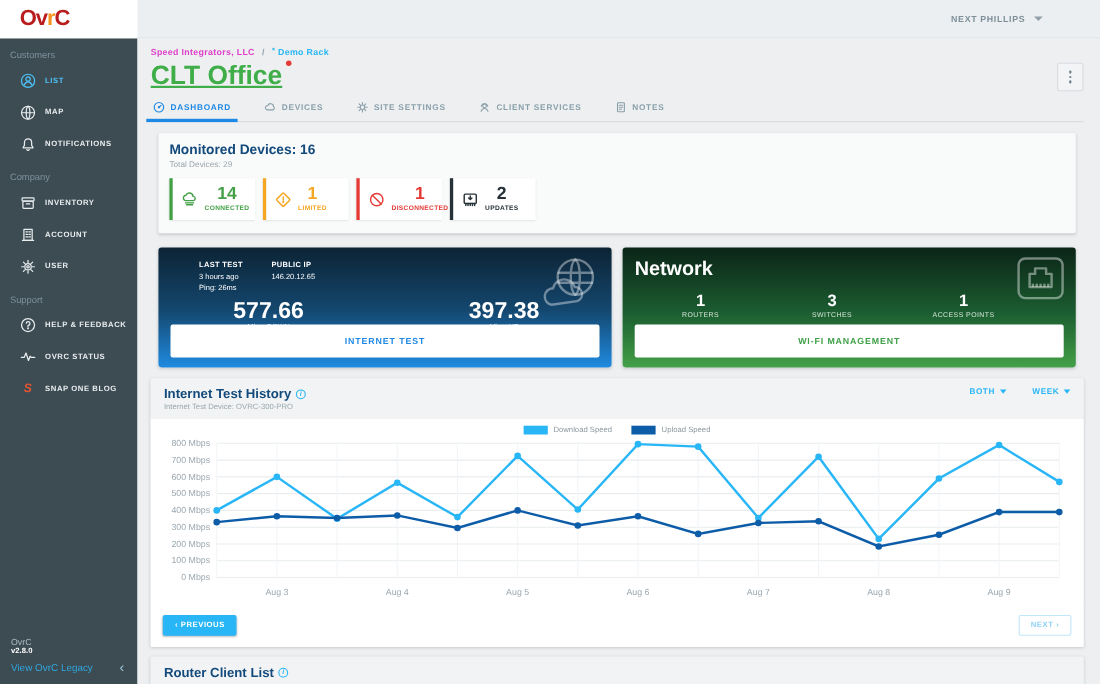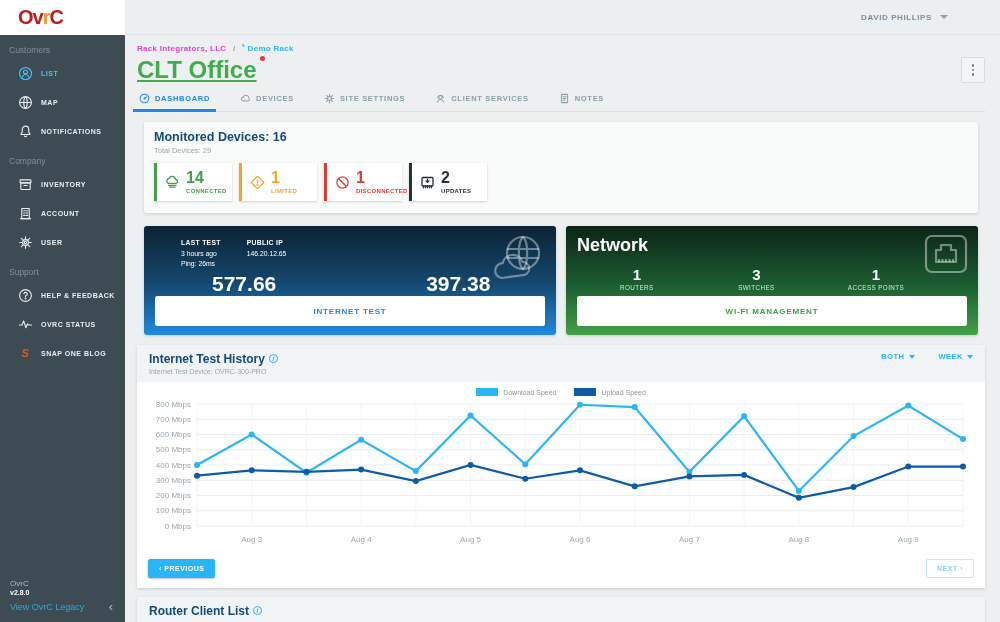--- a/index.html
+++ b/index.html
@@ -62,21 +62,21 @@
 
   
   .monitored { margin:10px 7px 0; background:#f9fafa; padding:8px 10px 12px; }
   .sec-title { color:#134a7c; font-size:12.5px; font-weight:bold; }
   .sec-sub { color:#9aa7ae; font-size:7.5px; margin-top:2px; }
   .stats-row { display:flex; gap:7px; margin-top:8px; }
   .stat-card { width:78px; height:38px; background:#fff; box-shadow:0 1px 2px rgba(40,50,60,.2);
     border-left:3px solid #000; display:flex; align-items:center; gap:5px; padding-left:7px; cursor:pointer; }
   .stat-ic { width:17px; height:15px; }
   .stat-ic svg { width:17px; height:15px; fill:none; stroke-width:1.3; stroke-linecap:round; stroke-linejoin:round; }
-  .stat-num { font-size:16px; font-weight:bold; line-height:1; }
+  .stat-num { font-size:16px; font-weight:bold; line-height:1;text-align:center; }
   .stat-label { font-size:6px; font-weight:bold; letter-spacing:.3px; margin-top:2px; }
 
   
   .hero-row { display:flex; gap:10px; margin:13px 7px 0; }
   .hero { flex:1; height:109px; border-radius:3px; color:#fff; position:relative; padding:9px 11px; overflow:hidden; }
   .hero.internet { background:linear-gradient(180deg,#0c2334 0%,#14476e 52%,#1f8ae0 100%); }
   .hero.network  { background:linear-gradient(180deg,#0b241737 , #0b2417 0%,#1c5e31 55%,#43a047 100%); }
   .hero-title { font-size:18px; font-weight:bold; }
   .speedtest { display:flex; align-items:center; gap:3px; margin-top:3px; font-size:6.5px; color:#cfe3f2; }
   .speedtest .st-b { font-weight:bold; letter-spacing:.4px; }
@@ -127,21 +127,21 @@
   .router-card { margin-top:9px; }
 </style>
 </head>
 <body>
 
 <div class="topbar">
   <div class="logo-box">
     <span class="logo"><span class="b">Ov</span><span class="o">r</span><span class="b">C</span></span>
   </div>
   <div class="user-menu">
-    <span>DAVID PHILLIPS</span>
+    <span>NEXT PHILLIPS</span>
     <span class="caret"></span>
   </div>
 </div>
 
 <div class="sidebar">
   <div class="side-sec">Customers</div>
 
   <div class="side-item active">
     <span class="side-ic">
         <svg viewBox="0 0 16 16">
@@ -238,21 +238,21 @@
       <span class="sf-collapse">‹</span>
     </div>
   </div>
 </div>
 
 <div class="main">
 
   <div class="head-row">
     <div>
       <div class="crumbs">
-        <span class="crumb-parent">Rack Integrators, LLC</span>
+        <span class="crumb-parent">Speed Integrators, LLC</span>
         <span class="crumb-sep">/</span>
         <span class="crumb-star">*</span>
         <span class="crumb-cur">Demo Rack</span>
       </div>
       <div class="page-title">
         <span>CLT Office</span>
         <span class="red-dot"></span>
       </div>
     </div>
     <div class="kebab">

